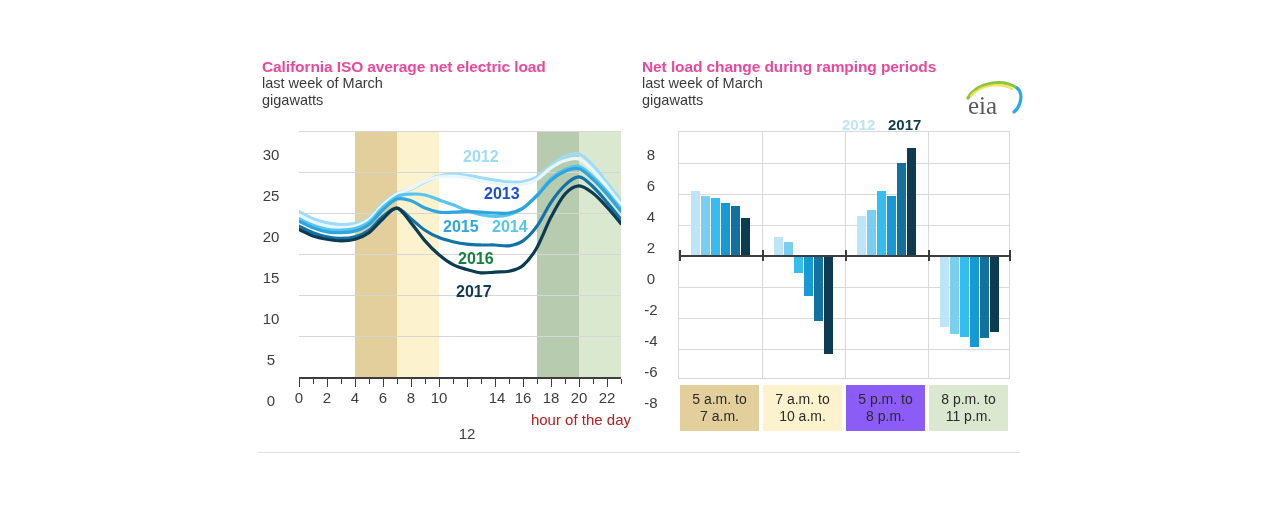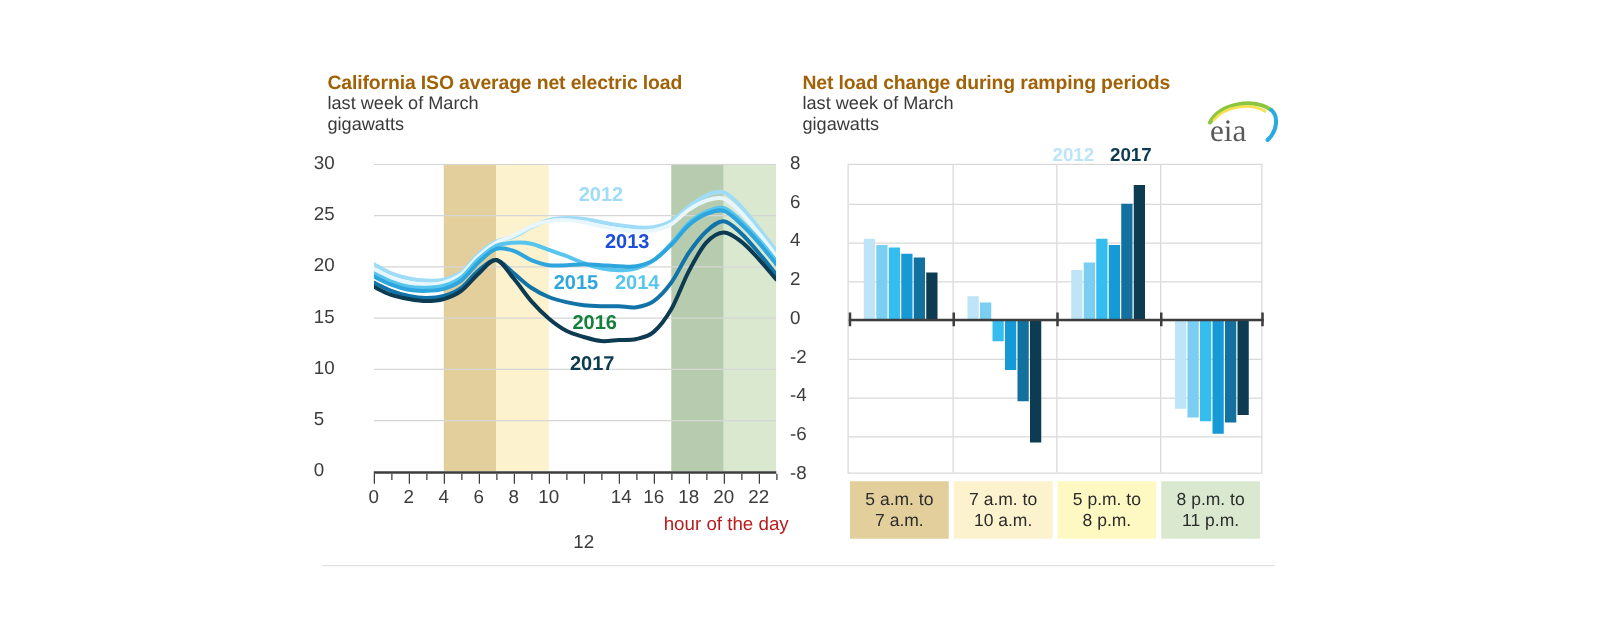--- a/index.html
+++ b/index.html
@@ -7,33 +7,33 @@
     width:1288px;height:511px;background:#ffffff;
     font-family:"Liberation Sans", sans-serif;
     overflow:hidden;
   }
   #stage{position:relative;width:1288px;height:511px;}
 
   .panel{position:absolute;}
 
   
   .h-title{
-    font-size:15.5px;font-weight:bold;color:#a16207;letter-spacing:-0.1px;
+    font-size:15.5px;font-weight:bold;color:#ec4899;letter-spacing:-0.1px;
     white-space:nowrap;line-height:17px;
   }
   .h-sub{
     font-size:14.5px;font-weight:normal;color:#3a3a3a;
     white-space:nowrap;line-height:17px;
   }
 
   
   .tick-lab{
     position:absolute;font-size:15px;color:#3d3d3d;white-space:nowrap;
   }
-  .ylab{text-align:left;}
+  .ylab{text-align:center;margin-top:24px;}
   .xlab{text-align:center;}
   .axis-title{
     position:absolute;font-size:15px;color:#b91c1c;white-space:nowrap;text-align:right;
   }
 
   
   #lplot{position:absolute;overflow:hidden;background:#fff;}
   .band{position:absolute;top:0;bottom:0;}
   .grid-h{position:absolute;left:0;right:0;height:1px;background:#d6d6d6;}
   #lsvg{position:absolute;left:0;top:0;}
@@ -218,21 +218,21 @@
       <div class="legend-lab" style="left: 842px; top: 116px; color: rgb(189, 228, 247);">2012</div>
       <div class="legend-lab" style="left: 888px; top: 116px; color: rgb(13, 59, 82);">2017</div>
     </div>
   <div id="r-cats">
       <div class="cat-box" style="left: 680px; top: 385px; width: 79px; height: 46px; background: rgb(226, 207, 155);">
         <div><span>5 a.m. to</span><br><span>7 a.m.</span></div>
       </div>
       <div class="cat-box" style="left: 763px; top: 385px; width: 79px; height: 46px; background: rgb(252, 242, 205);">
         <div><span>7 a.m. to</span><br><span>10 a.m.</span></div>
       </div>
-      <div class="cat-box" style="left: 846px; top: 385px; width: 79px; height: 46px; background: #fef9c3;">
+      <div class="cat-box" style="left: 846px; top: 385px; width: 79px; height: 46px; background: #8b5cf6;">
         <div><span>5 p.m. to</span><br><span>8 p.m.</span></div>
       </div>
       <div class="cat-box" style="left: 929px; top: 385px; width: 79px; height: 46px; background: rgb(217, 232, 207);">
         <div><span>8 p.m. to</span><br><span>11 p.m.</span></div>
       </div>
     </div>
 
   <div id="eia">
     <svg width="62" height="42" viewBox="0 0 62 42">
       <path d="M6 19 C14 4, 40 -1, 55 9" fill="none" stroke="#8cc63f" stroke-width="3.2" stroke-linecap="round"></path>

